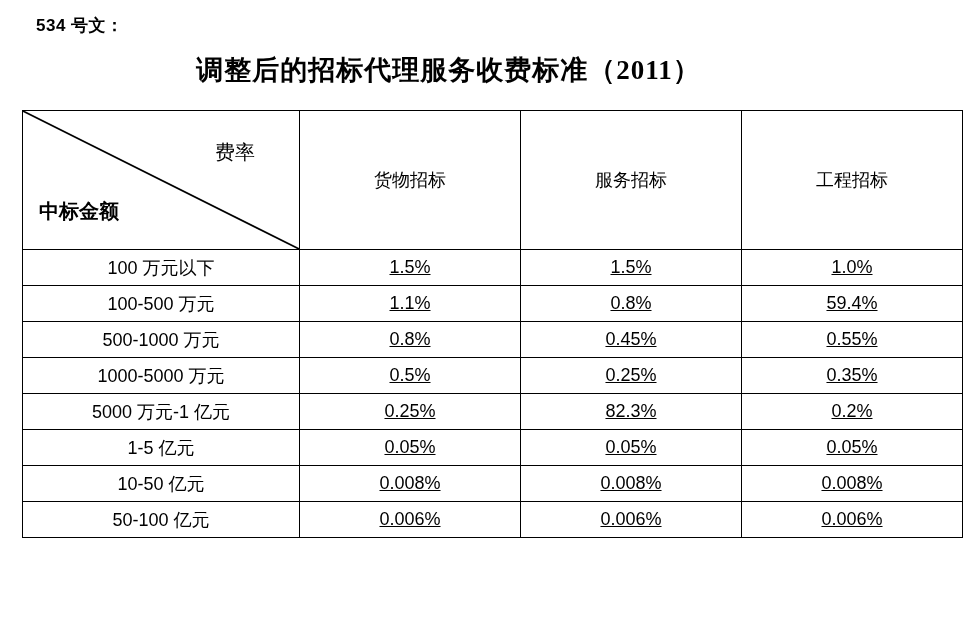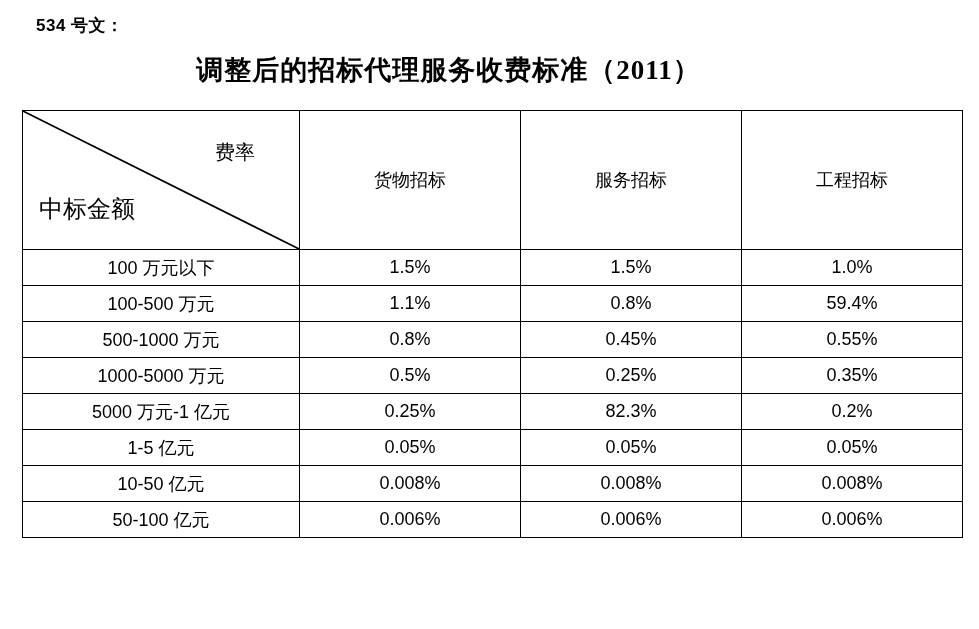--- a/index.html
+++ b/index.html
@@ -89,35 +89,36 @@
     top: 28px;
     font-family: "Liberation Serif", serif;
     font-size: 20px;
     font-weight: normal;
   }
   .corner-bottom {
     position: absolute;
     left: 16px;
     bottom: 24px;
     font-family: "Liberation Serif", serif;
-    font-size: 24px;
-    font-weight: normal;
+    font-size: 20px;
+    font-weight: bold;
   }
   td.head-cell {
     font-family: "Liberation Serif", serif;
     font-size: 21px;
     height: 138px;
   }
   td.row-label {
     font-family: "Liberation Sans", sans-serif;
     font-size: 18px;
   }
   td.row-val {
     font-family: "Liberation Sans", sans-serif;
     font-size: 18px;
+    text-decoration: underline;
   }
 </style>
 </head>
 <body>
 
 <div class="page">
 
   <div class="doc-ref">534 号文：</div>
 
   <div class="doc-title">调整后的招标代理服务收费标准（2011）</div>

